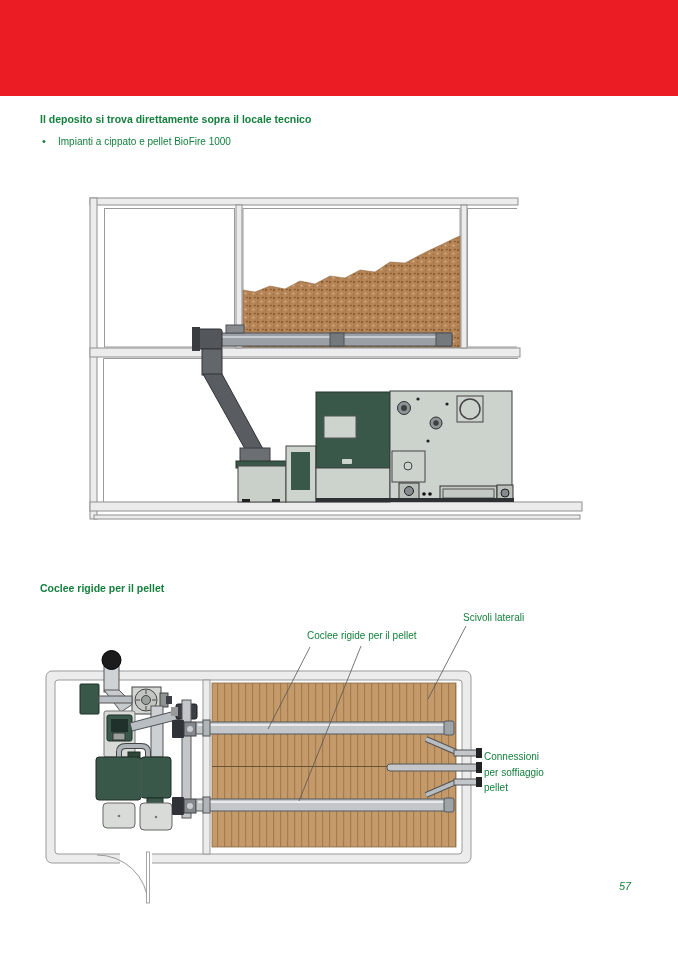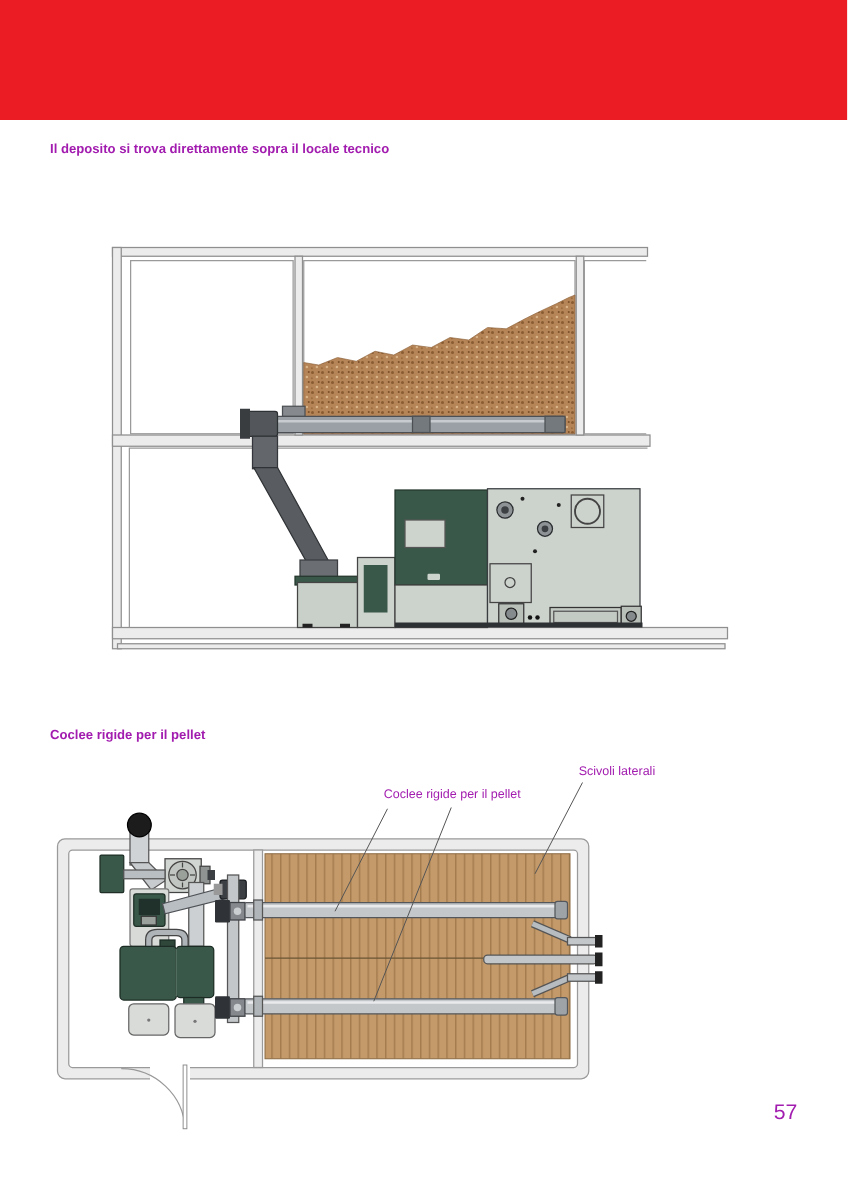--- a/index.html
+++ b/index.html
@@ -1,40 +1,41 @@
 <!DOCTYPE html>
 <html><head>
 <meta charset="utf-8">
 <style>
   html,body{margin:0;padding:0;background:#fff;}
   .page{position:relative;width:678px;height:959px;background:#ffffff;overflow:hidden;
-        font-family:"Liberation Sans", sans-serif;color:#a21caf;}
+        font-family:"Liberation Sans", sans-serif;color:#15803d;}
   .band{position:absolute;left:0;top:0;width:678px;height:96px;background:#ec1c24;}
   .textblock{position:absolute;left:40px;}
   .h1{font-size:10.5px;font-weight:bold;line-height:13px;margin:0 0 6px 0;}
   ul.bul{list-style:none;margin:0;padding:0;font-size:10px;line-height:19px;}
   ul.bul li{position:relative;padding-left:18px;}
   ul.bul li::before{content:"\2022";position:absolute;left:2px;top:0;font-size:11px;}
   .dlabel{position:absolute;font-size:10px;line-height:15.5px;white-space:nowrap;}
   .lbl-pre{white-space:pre-line;}
-  .pagenum{position:absolute;left:619px;top:880px;font-size:17px;}
+  .pagenum{position:absolute;left:619px;top:880px;font-size:11px;font-style:italic;}
   svg{position:absolute;display:block;}
   #diag1{left:85px;top:195px;}
   #diag2{left:40px;top:608px;}
 </style>
 </head>
 <body>
 
 <div class="page">
 
   <div class="band" style="background: rgb(236, 28, 36);"></div>
 
   <div class="textblock" style="top:113px;">
     <p class="h1">Il deposito si trova direttamente sopra il locale tecnico</p>
     <ul class="bul">
+      <li>Impianti a cippato e pellet BioFire 1000</li>
     </ul>
   </div>
 
   <svg id="diag1" width="500" height="332" viewBox="85 195 500 332">
     <defs>
       <pattern id="pellets" width="8" height="8" patternUnits="userSpaceOnUse">
         <rect width="8" height="8" fill="#b58457"></rect>
         <circle cx="2" cy="2" r="1.2" fill="#8a5c32"></circle>
         <circle cx="5.5" cy="5.5" r="1" fill="#d8b488"></circle>
         <circle cx="7" cy="1.5" r="0.8" fill="#7a4e28"></circle>
@@ -217,16 +218,19 @@
 
     <g stroke="#555555" stroke-width="0.8">
       <line x1="310" y1="647" x2="268" y2="729"></line>
       <line x1="361" y1="646" x2="299" y2="801"></line>
       <line x1="466" y1="626" x2="428" y2="699"></line>
     </g>
   </svg>
 
   <div class="dlabel" style="left:307px;top:628px;">Coclee rigide per il pellet</div>
   <div class="dlabel" style="left:463px;top:610px;">Scivoli laterali</div>
+  <div class="dlabel lbl-pre" style="left:484px;top:749px;">Connessioni
+per soffiaggio
+pellet</div>
 
   <div class="pagenum">57</div>
 
 </div>
 
 </body></html>

